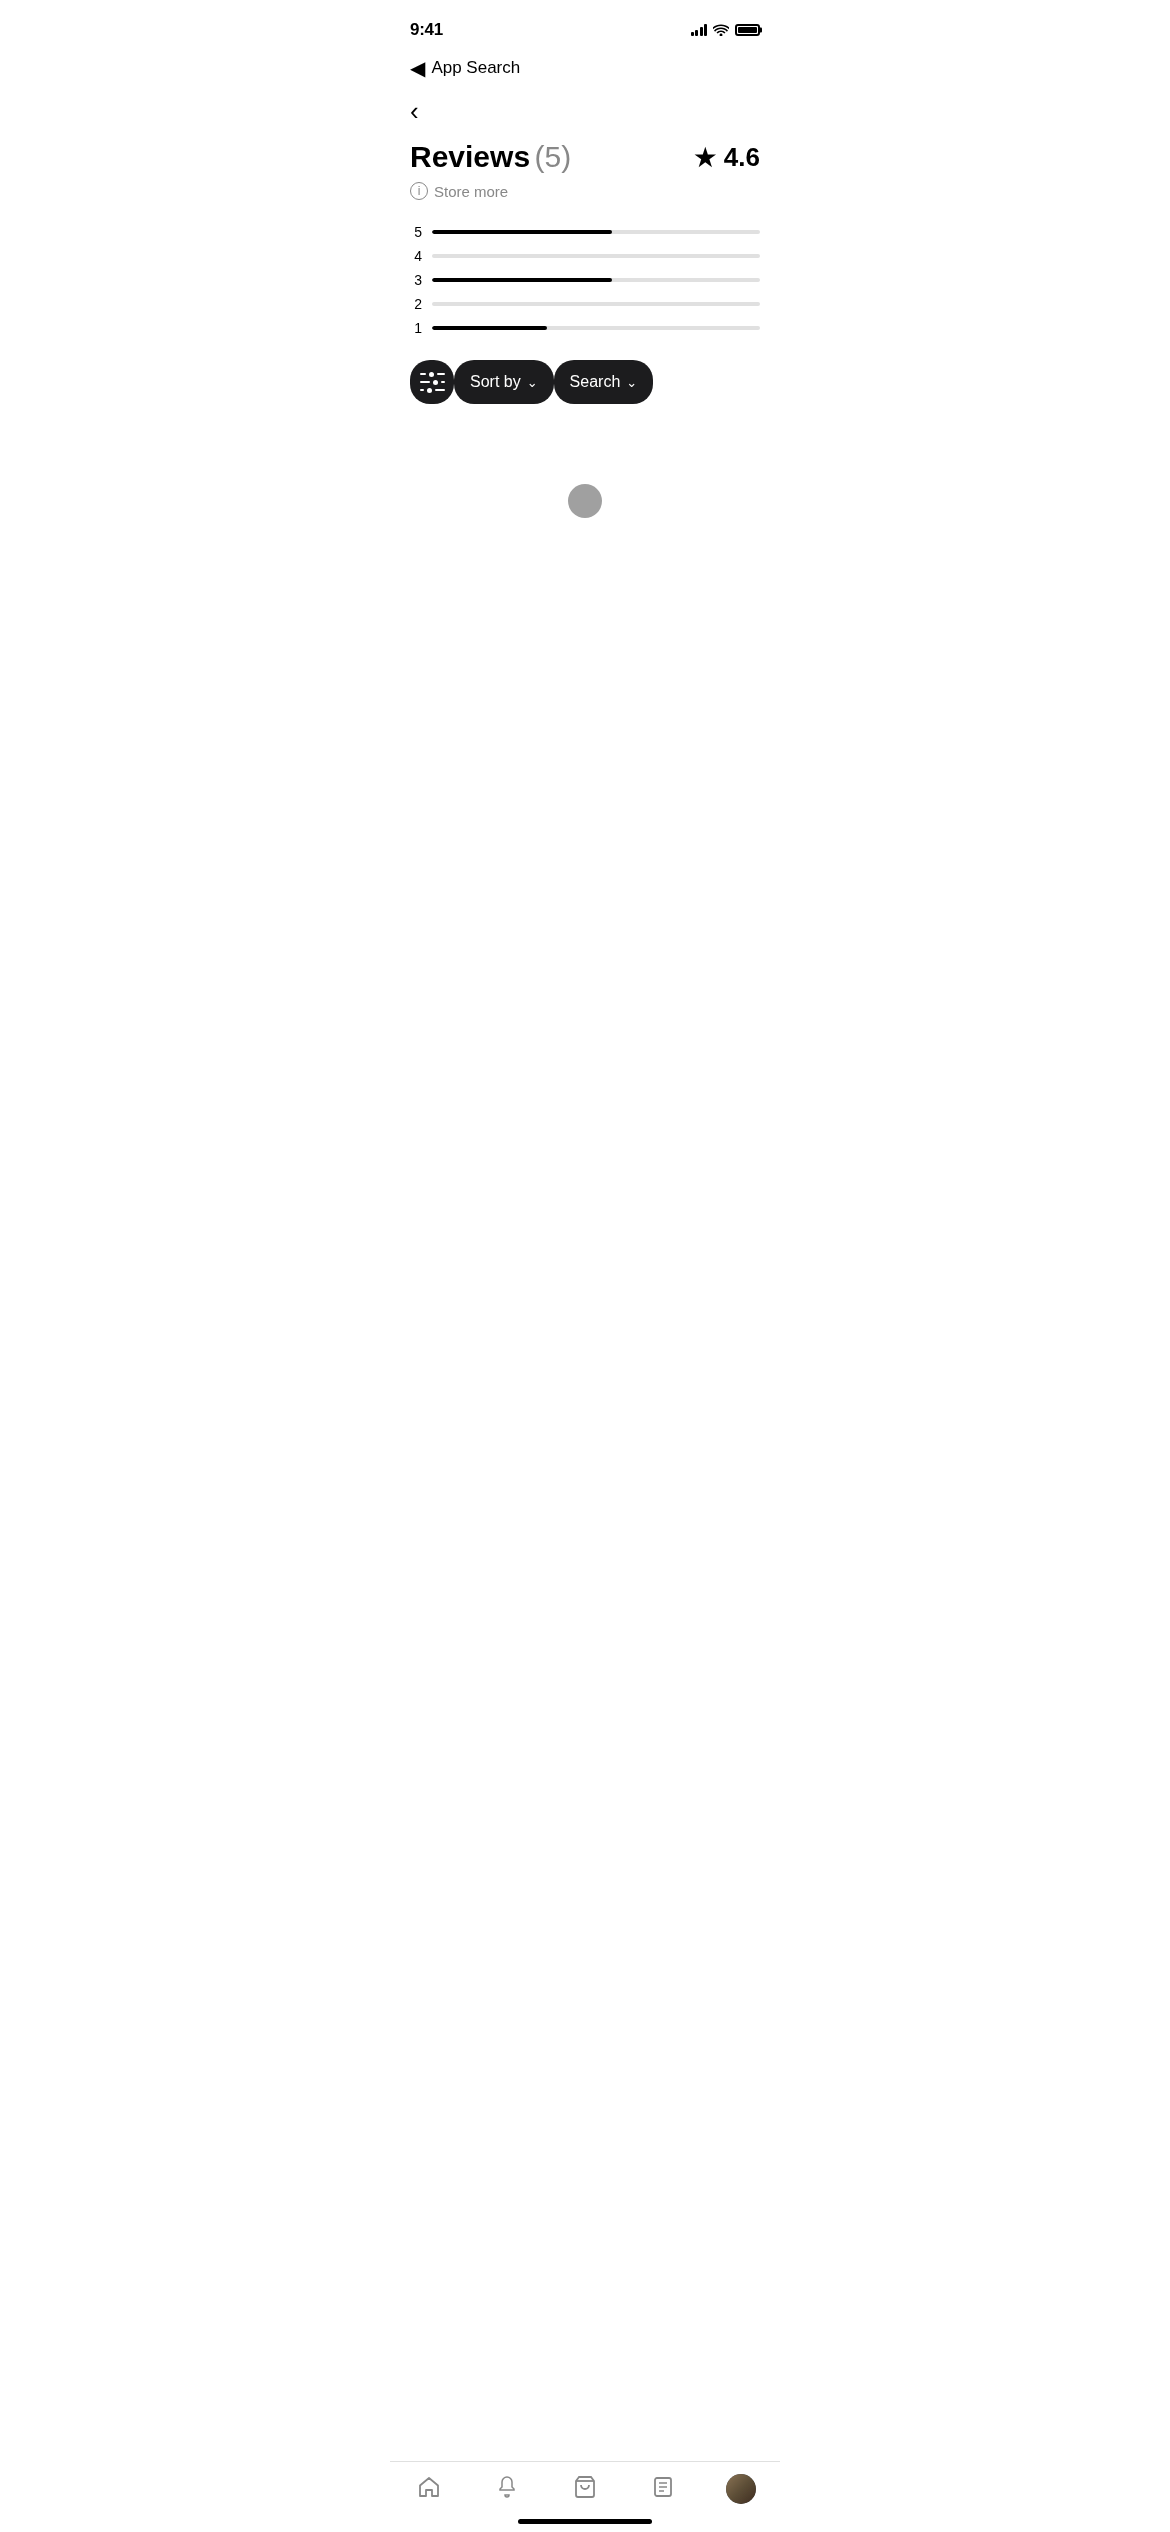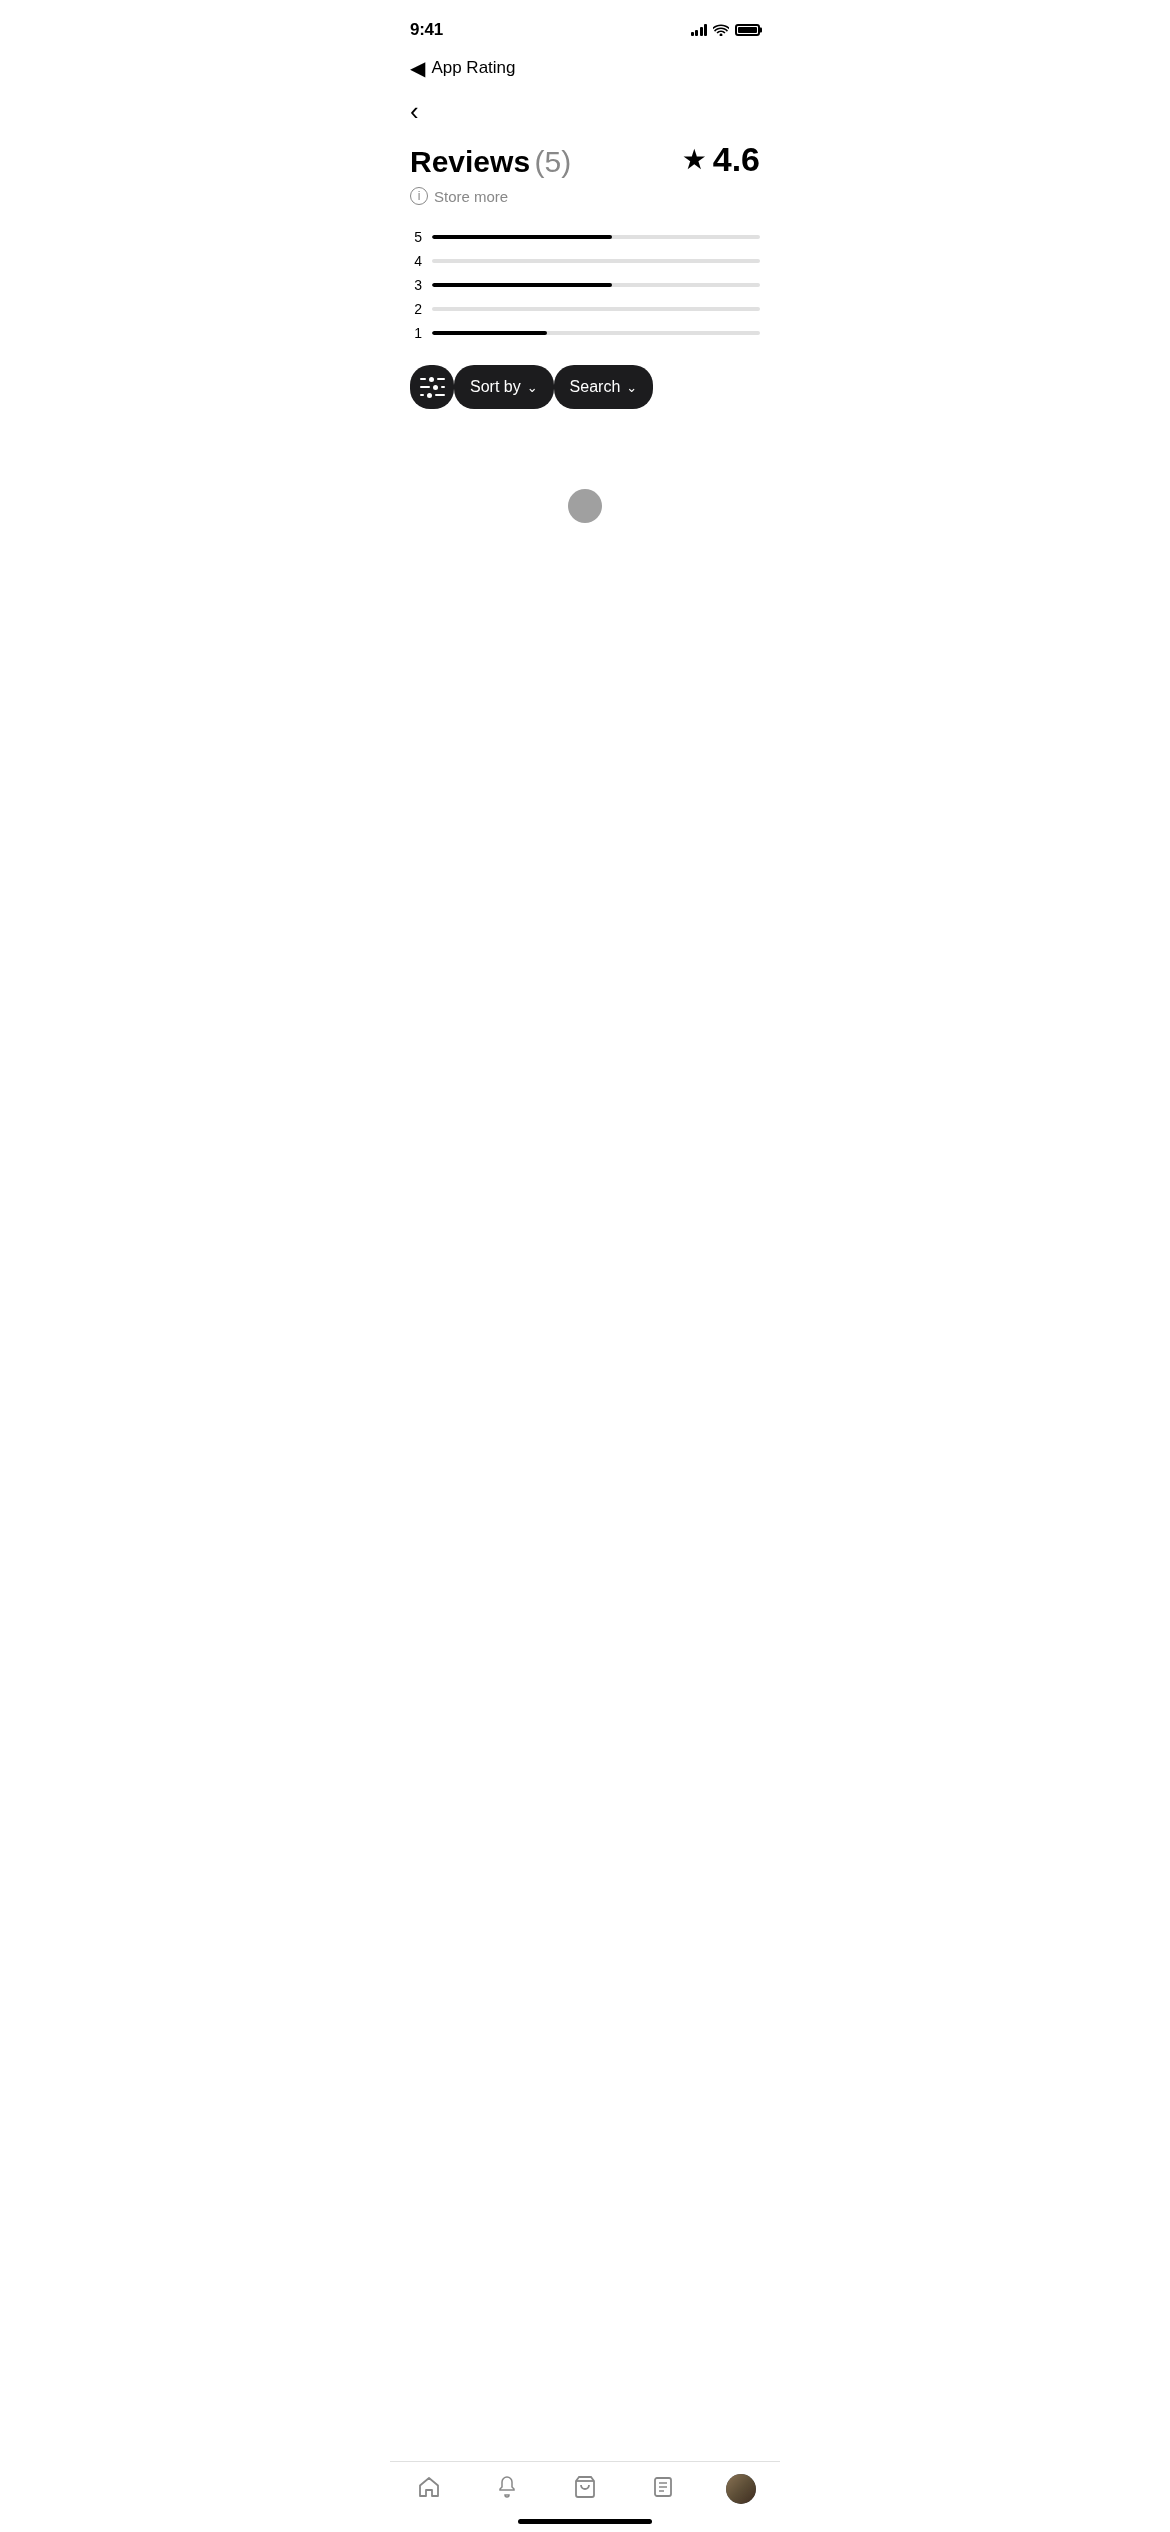--- a/index.html
+++ b/index.html
@@ -155,21 +155,21 @@
       align-items: center;
       gap: 6px;
     }
 
     .star-icon {
       font-size: 28px;
       color: #000;
     }
 
     .rating-number {
-      font-size: 34px;
+      font-size: 26px;
       font-weight: 700;
       color: #000;
     }
 
     
     .learn-more {
       display: flex;
       align-items: center;
       gap: 6px;
       color: #888;
@@ -425,21 +425,21 @@
     </svg>
     <div class="battery-icon">
       <div class="battery-fill"></div>
     </div>
   </div>
 </div>
 
 <div class="nav-bar">
   <div class="back-store">
     <span class="back-arrow">◀</span>
-    <span class="app-store-label">App Rating</span>
+    <span class="app-store-label">App Search</span>
   </div>
 </div>
 
 <div class="back-row">
   <span class="back-btn">‹</span>
 </div>
 
 <div class="content">
 
   <div class="reviews-header">

